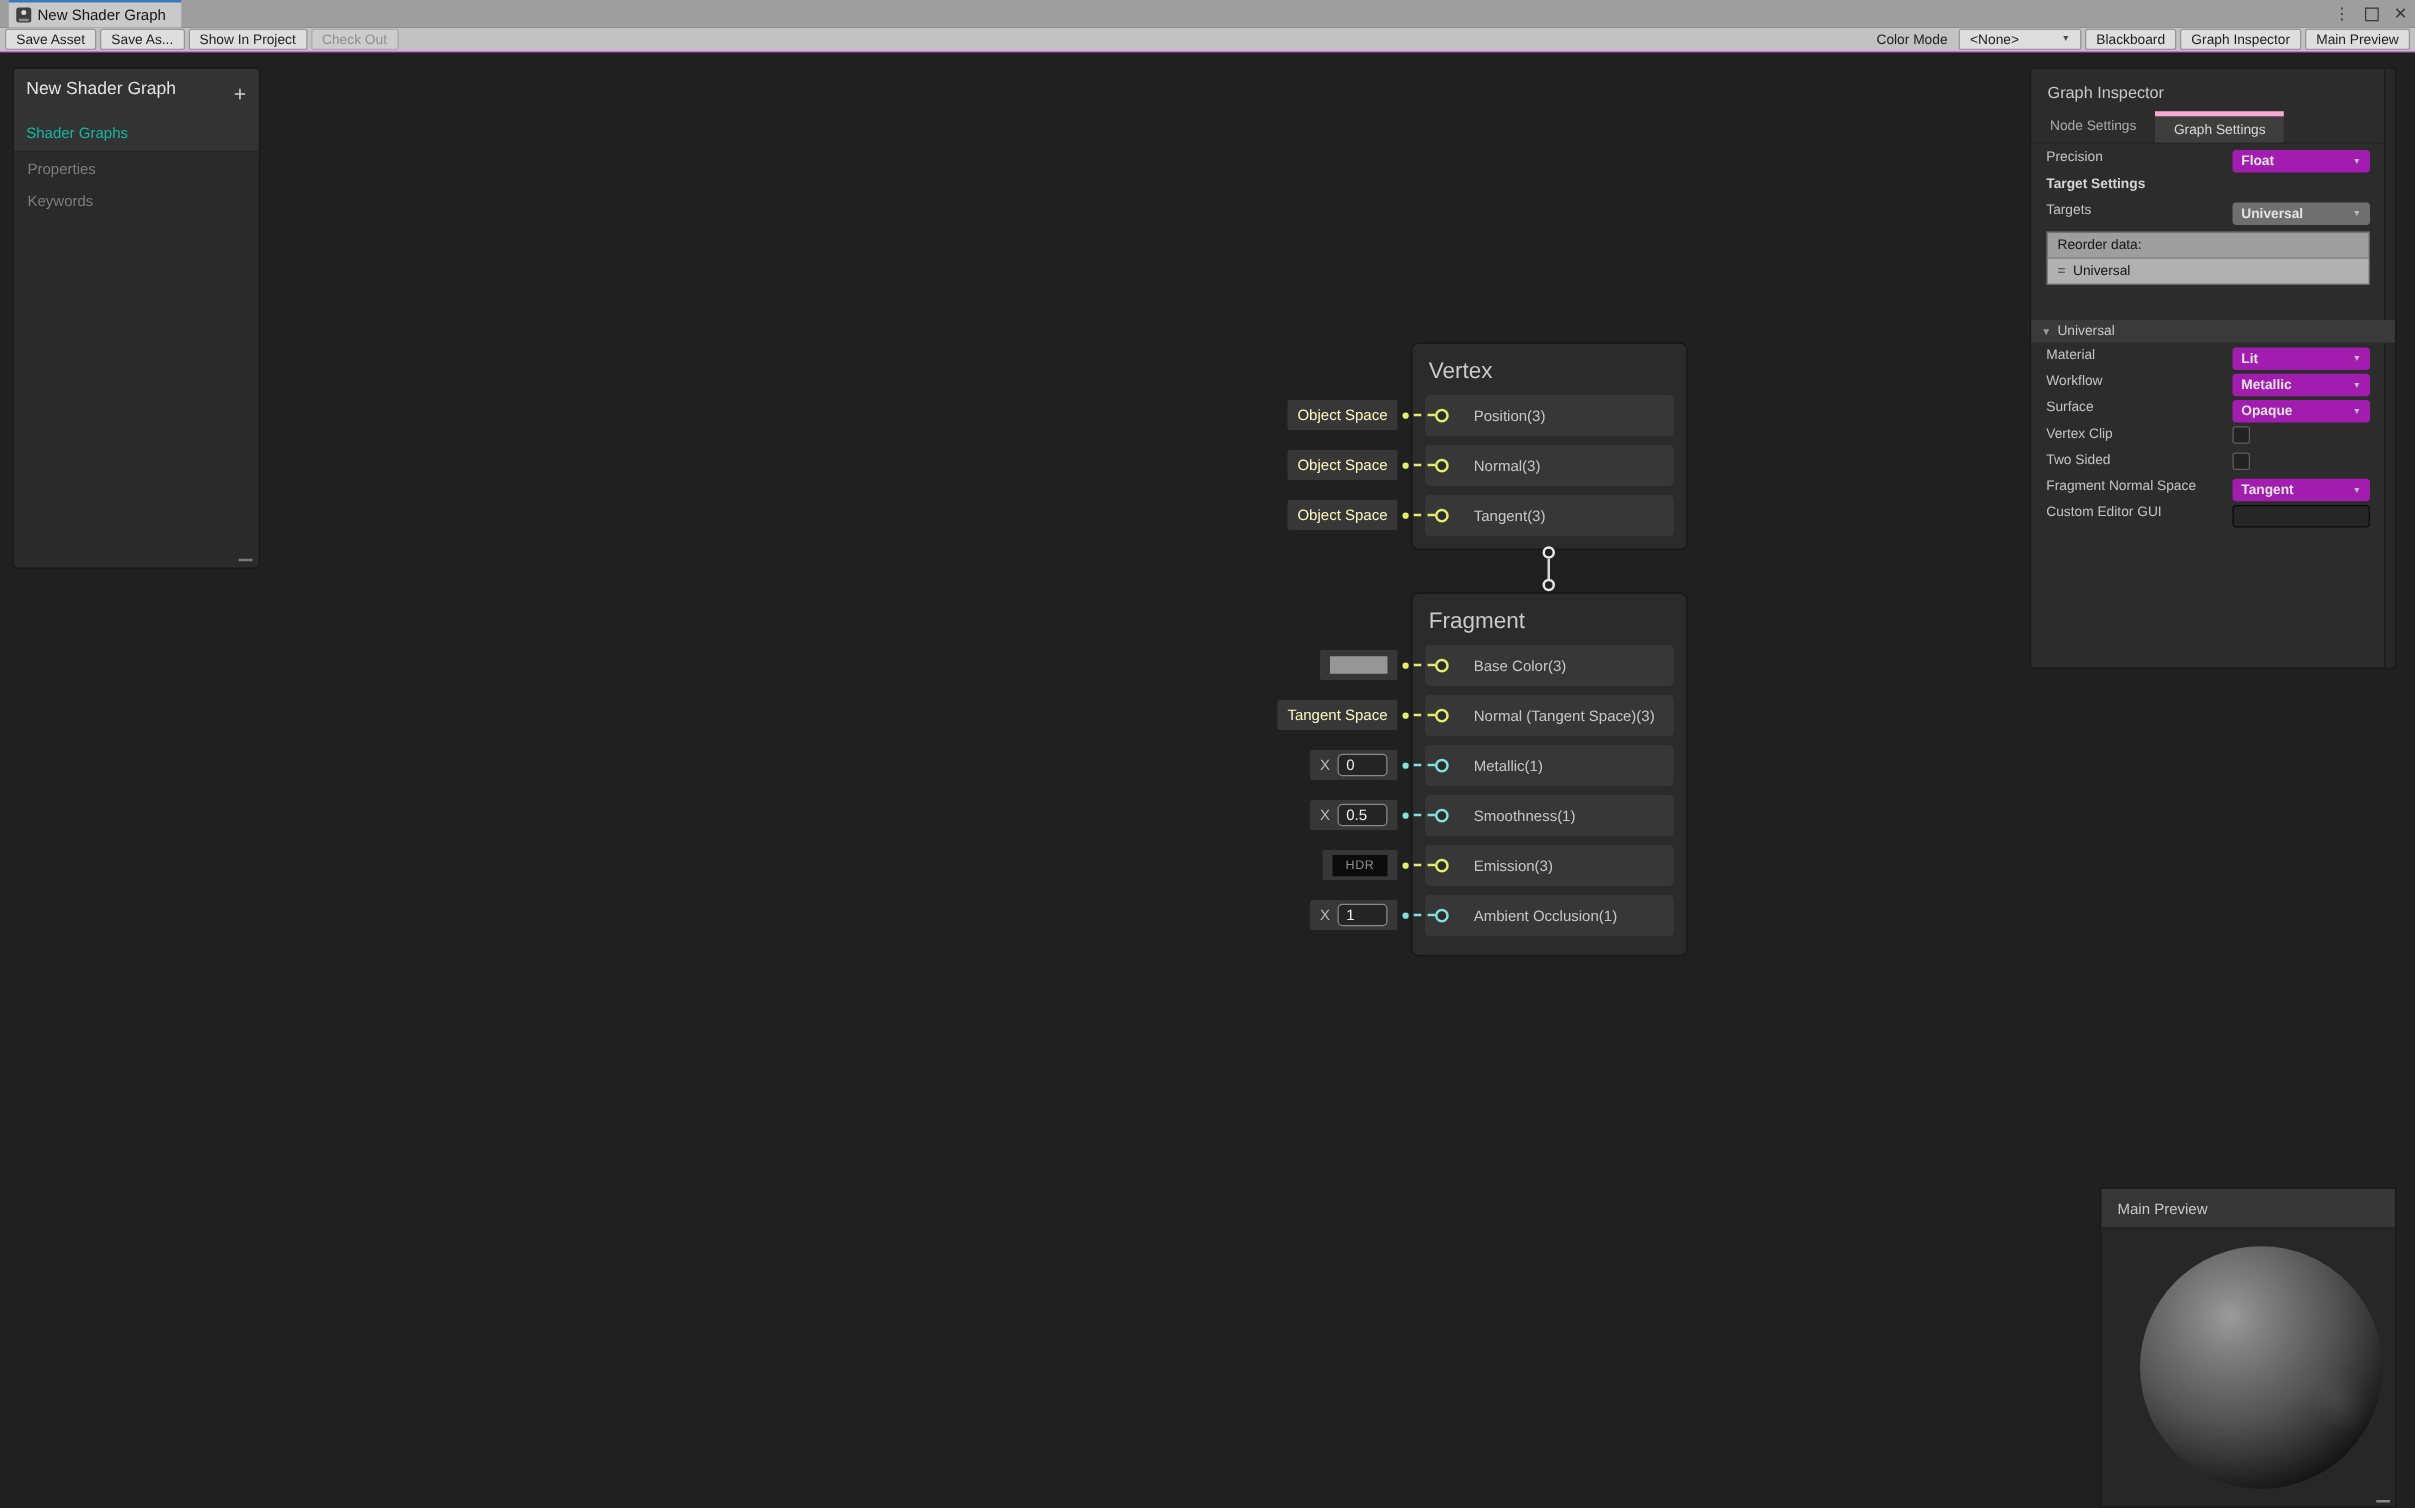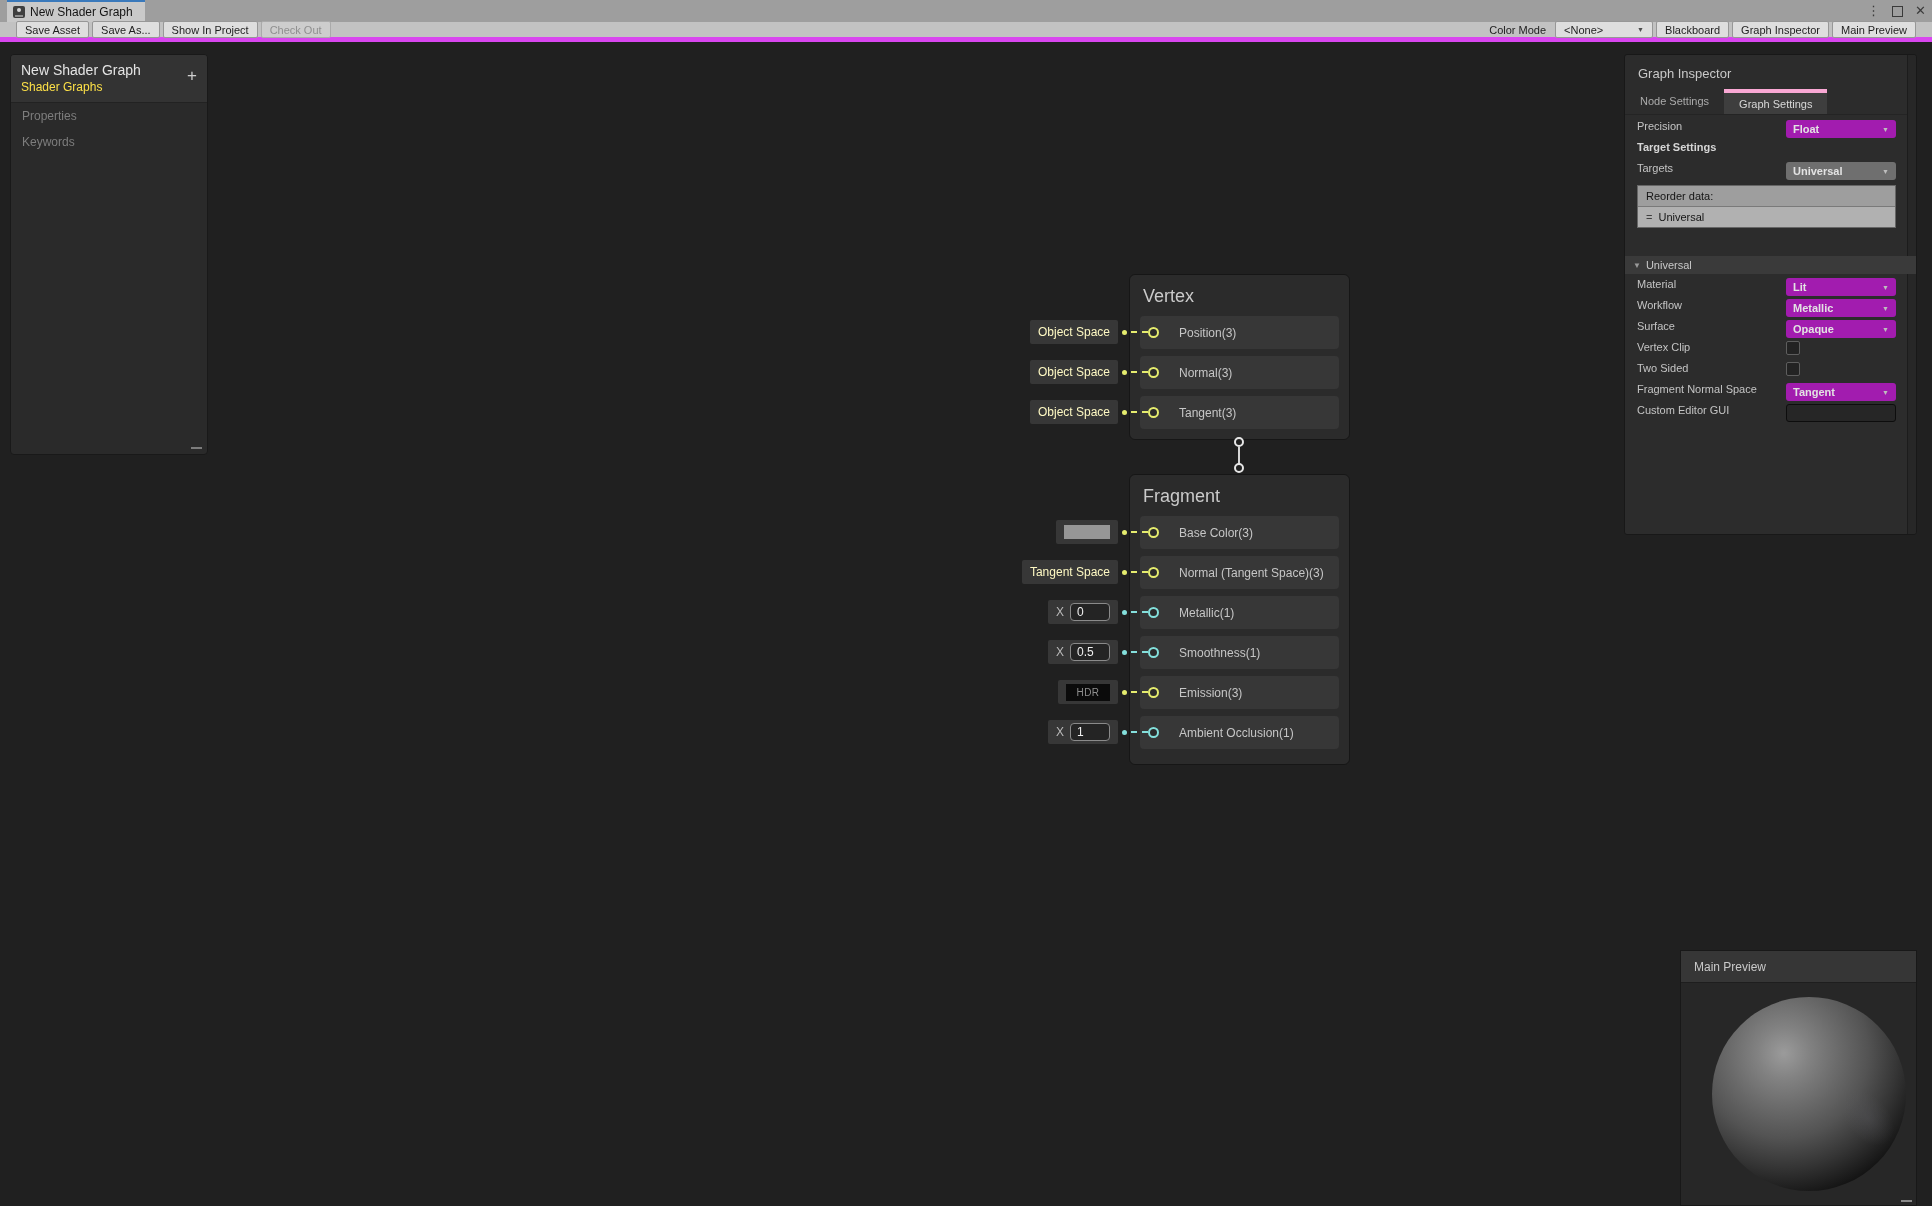--- a/index.html
+++ b/index.html
@@ -16,40 +16,40 @@
   .sg-icon { width:12px; height:12px; background:#3F3F3F; border-radius:2px; position:relative; flex:0 0 auto; }
   .sg-icon::before { content:""; position:absolute; left:4px; top:2px; width:4px; height:4px;
                      border-radius:50%; background:#D8D8D8; }
   .sg-icon::after { content:""; position:absolute; left:2px; bottom:1px; width:8px; height:2px; background:#8F8F8F; }
   .win-controls { position:absolute; right:6px; top:0; height:22px; display:flex; align-items:center; gap:12px; }
   .win-glyph { font-size:13px; color:#3A3A3A; line-height:22px; cursor:default; }
   .win-max { width:11px; height:11px; border:1.5px solid #3A3A3A; display:inline-block; }
 
   
   .toolbar { position:absolute; left:0; top:22px; width:100%; height:20px; background:#C2C2C2;
-             border-bottom:5px solid #d946ef; display:flex; align-items:center; justify-content:space-between;
-             padding:0 16px; }
+             border-bottom:1px solid #d946ef; display:flex; align-items:center; justify-content:space-between;
+             padding:0 4px; }
   .tb-group { display:flex; align-items:center; gap:3px; height:100%; }
   .chip { height:17px; background:#DEDEDE; border:1px solid #979797; border-radius:2px;
           font-size:11px; color:#1E1E1E; display:flex; align-items:center; padding:0 8px; white-space:nowrap; }
   .chip.disabled { color:#8F8F8F; background:#CDCDCD; border-color:#AAAAAA; }
   .tb-label { font-size:11px; color:#222; margin:0 6px 0 10px; white-space:nowrap; }
   .chip.dropdown-chip { width:98px; justify-content:space-between; }
   .chip .dd-arrow { font-size:7px; color:#4E4E4E; }
 
   
   .canvas { position:absolute; left:0; top:42px; width:1932px; height:1164px; background:#202020; }
   
 
   
   .blackboard { position:absolute; left:10px; top:12px; width:198px; height:401px;
                 background:#2A2A2A; border:1px solid #191919; border-radius:4px; overflow:hidden; }
   .bb-header { background:#333333; padding:7px 10px 8px; position:relative; border-bottom:1px solid #222; }
   .bb-title { font-size:14px; color:#E4E4E4; }
-  .bb-sub { font-size:12px; color:#fde047; margin-top:2px; }
+  .bb-sub { font-size:12px; color:#14b8a6; margin-top:21px; }
   .bb-add { position:absolute; right:10px; top:14px; font-size:17px; color:#CFCFCF; line-height:14px; cursor:default; }
   .bb-row { font-size:12px; color:#7D7D7D; padding:6px 11px; }
   .bb-resize { position:absolute; right:5px; bottom:5px; width:11px; height:2px; background:#7C7C7C; }
 
   
   .node { position:absolute; width:221px; background:#2B2B2B; border:1px solid #161616;
           border-radius:6px; z-index:1; }
   .node-title { font-size:18px; color:#CACACA; padding:11px 13px 9px; }
   .slot { height:33px; margin:0 10px 7px; background:#373737; border-radius:4px;
           display:flex; align-items:center; padding-left:8px; gap:20px; }

